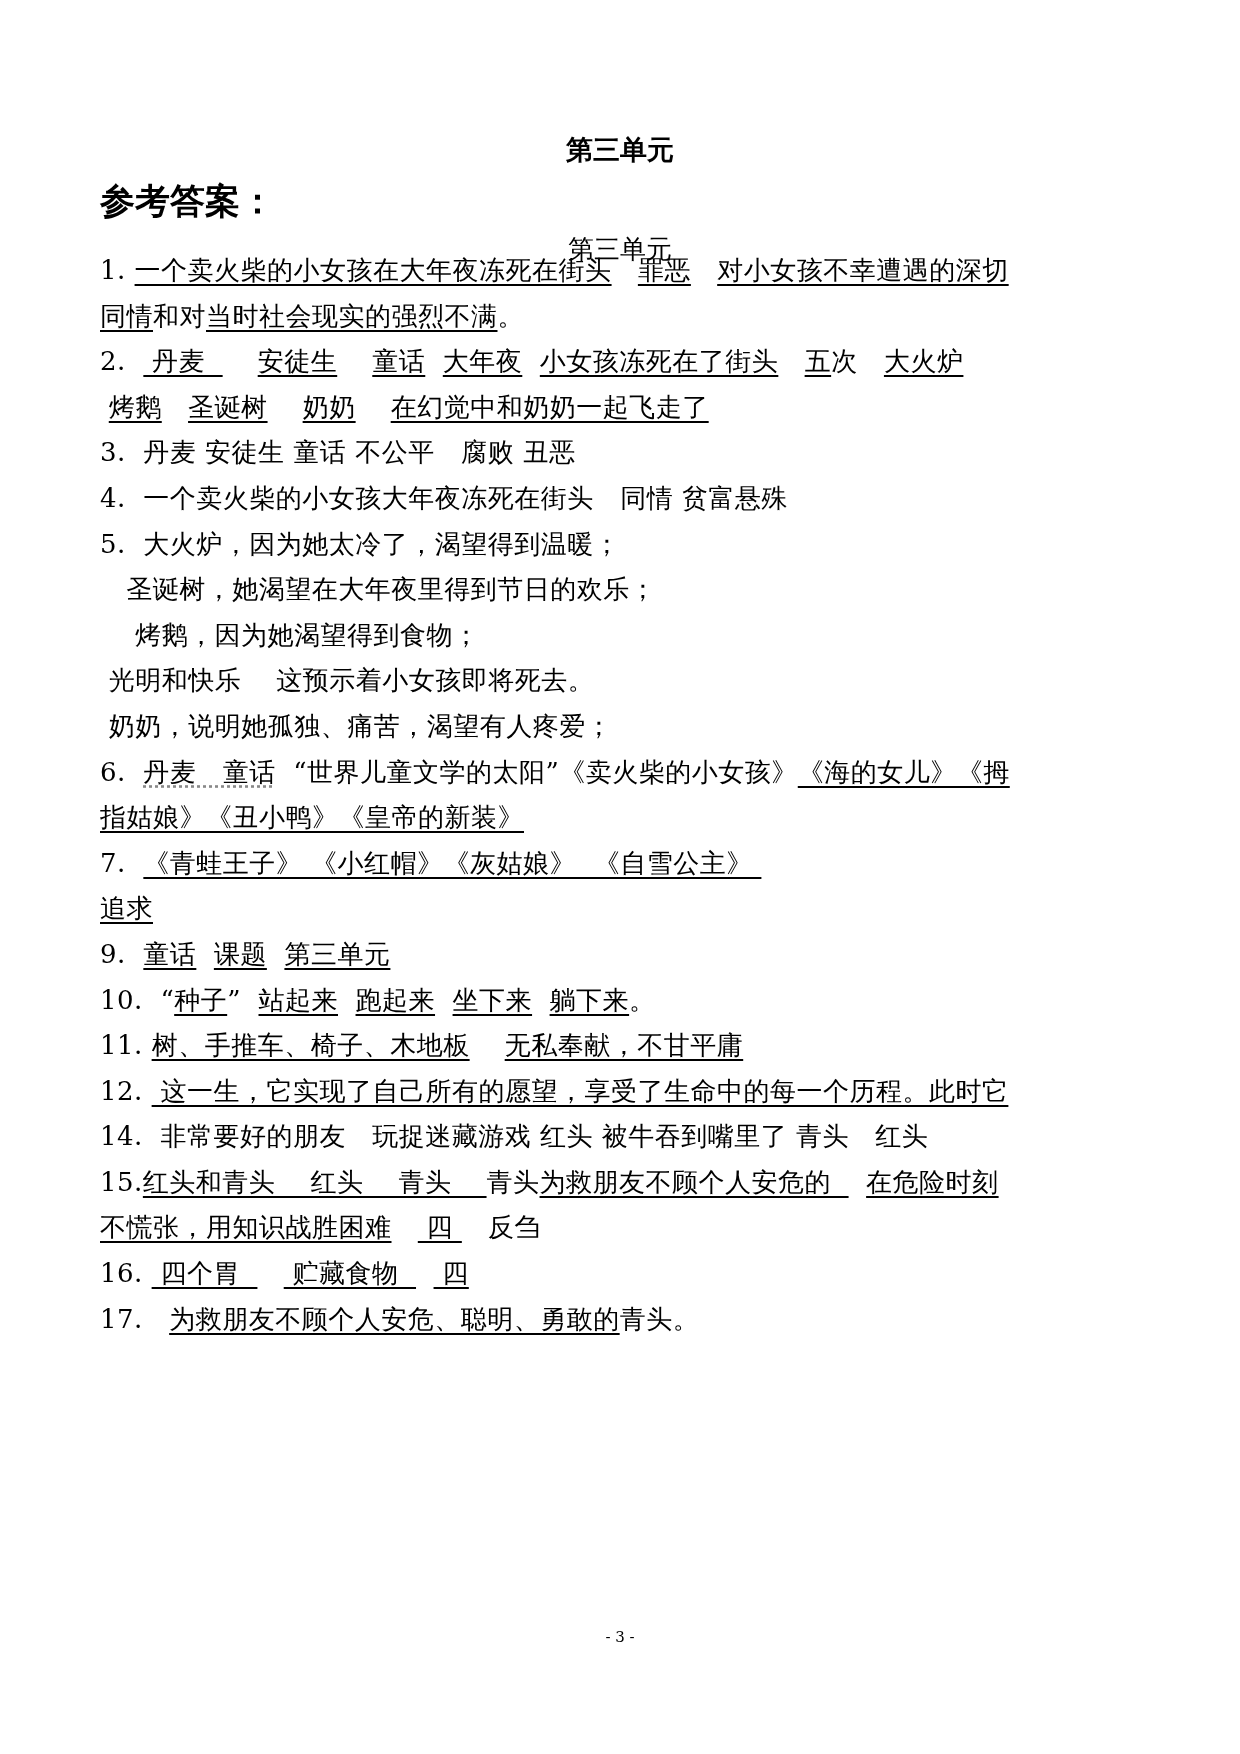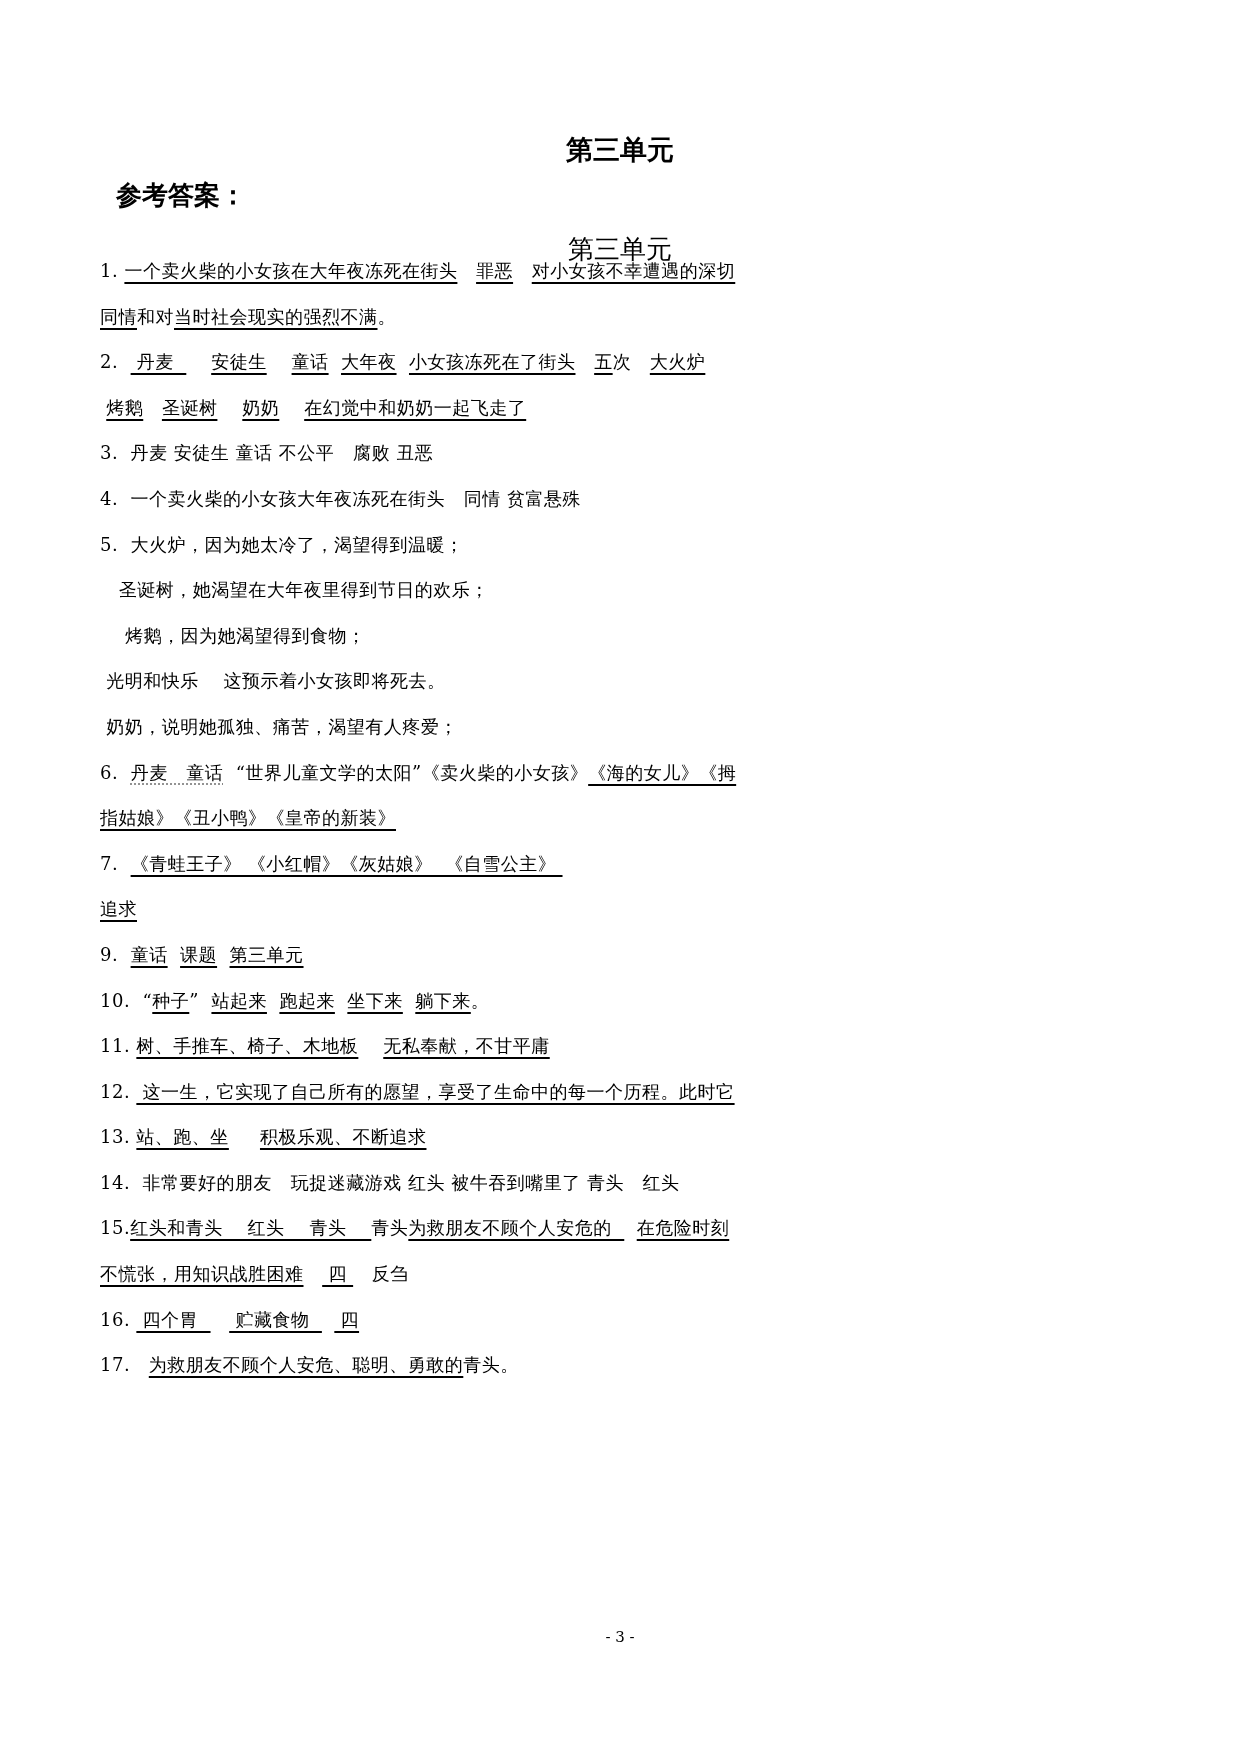--- a/index.html
+++ b/index.html
@@ -1,23 +1,23 @@
 <!DOCTYPE html>
 <html><head>
   <meta charset="utf-8">
   <style>
     html, body { margin: 0; padding: 0; background: #ffffff; }
     body { width: 1240px; height: 1754px; position: relative; overflow: hidden;
            font-family: "DejaVu Serif", "Liberation Serif", serif; color: #000; }
     .page { position: absolute; left: 0; top: 0; width: 1240px; height: 1754px; }
     .title { position: absolute; left: 0; width: 1240px; text-align: center; font-size: 27px; font-weight: bold; top: 132px; }
-    .answers-heading { position: absolute; left: 116px; top: 178px; font-size: 26px; font-weight: bold; }
+    .answers-heading { position: absolute; left: 100px; top: 178px; font-size: 35px; font-weight: bold; }
     .subtitle { position: absolute; left: 0; width: 1240px; text-align: center; font-size: 26px; top: 232px; }
     .body { position: absolute; left: 100px; top: 248px; width: 1020px; }
-    .line { height: 45.6px; line-height: 45.6px; font-size: 18px; white-space: pre; letter-spacing: 0.5px; }
+    .line { height: 45.6px; line-height: 45.6px; font-size: 26px; white-space: pre; letter-spacing: 0.5px; }
     .u { text-decoration: underline; text-decoration-thickness: 2px; text-underline-offset: 5px; }
     .w { text-decoration: underline dotted; text-decoration-color: #888; text-underline-offset: 5px; }
     .footer { position: absolute; left: 0; width: 1240px; text-align: center; top: 1628px; font-size: 15px; }
   </style>
 </head>
 <body>
 
 <div class="page">
   <div class="title">第三单元</div>
   <div class="answers-heading">参考答案：</div>
@@ -35,21 +35,20 @@
       <div class="line"><span> 光明和快乐    这预示着小女孩即将死去。</span></div>
       <div class="line"><span> 奶奶，说明她孤独、痛苦，渴望有人疼爱；</span></div>
       <div class="line"><span>6.  </span><span class="w">丹麦   童话</span><span>  “世界儿童文学的太阳”《卖火柴的小女孩》</span><span class="u">《海的女儿》《拇</span></div>
       <div class="line"><span class="u">指姑娘》《丑小鸭》《皇帝的新装》</span></div>
       <div class="line"><span>7.  </span><span class="u">《青蛙王子》 《小红帽》《灰姑娘》  《自雪公主》 </span></div>
       <div class="line"><span class="u">追求</span></div>
       <div class="line"><span>9.  </span><span class="u">童话</span><span>  </span><span class="u">课题</span><span>  </span><span class="u">第三单元</span></div>
       <div class="line"><span>10.  “</span><span class="u">种子</span><span>”  </span><span class="u">站起来</span><span>  </span><span class="u">跑起来</span><span>  </span><span class="u">坐下来</span><span>  </span><span class="u">躺下来</span><span>。</span></div>
       <div class="line"><span>11. </span><span class="u">树、手推车、椅子、木地板</span><span>    </span><span class="u">无私奉献，不甘平庸</span></div>
       <div class="line"><span>12. </span><span class="u"> 这一生，它实现了自己所有的愿望，享受了生命中的每一个历程。此时它</span></div>
-      <div class="line"><span>13. </span><span class="u">站、跑、坐</span><span>     </span><span class="u">积极乐观、不断追求</span></div>
       <div class="line"><span>14.  非常要好的朋友   玩捉迷藏游戏 红头 被牛吞到嘴里了 青头   红头</span></div>
       <div class="line"><span>15.</span><span class="u">红头和青头    红头    青头    </span><span>青头</span><span class="u">为救朋友不顾个人安危的  </span><span>  </span><span class="u">在危险时刻</span></div>
       <div class="line"><span class="u">不慌张，用知识战胜困难</span><span>   </span><span class="u"> 四 </span><span>   反刍</span></div>
       <div class="line"><span>16. </span><span class="u"> 四个胃  </span><span>   </span><span class="u"> 贮藏食物  </span><span>  </span><span class="u"> 四</span></div>
       <div class="line"><span>17.   </span><span class="u">为救朋友不顾个人安危、聪明、勇敢的</span><span>青头。</span></div>
     </div>
   <div class="footer">- 3 -</div>
 </div>
 
 </body></html>

